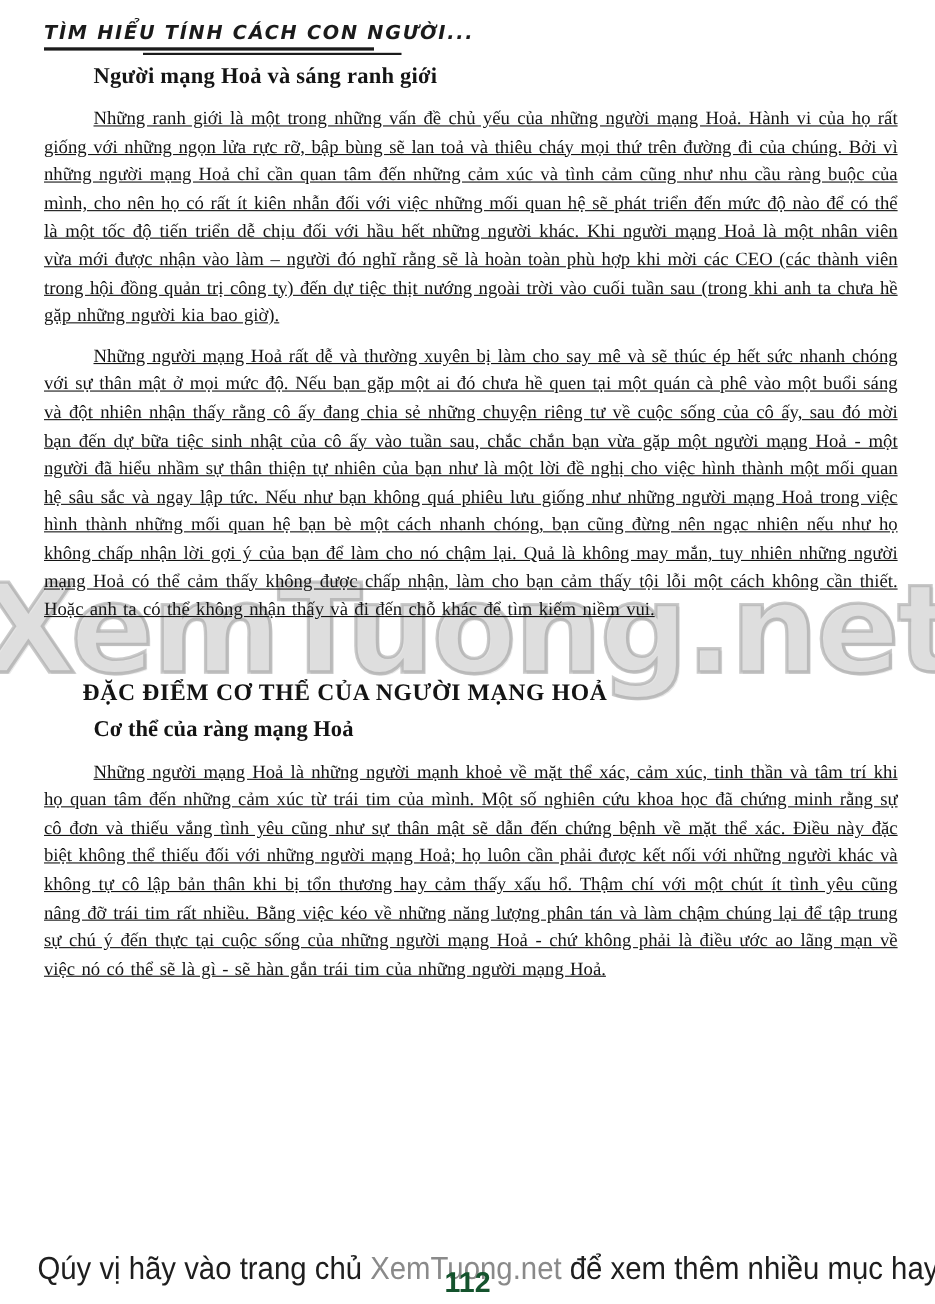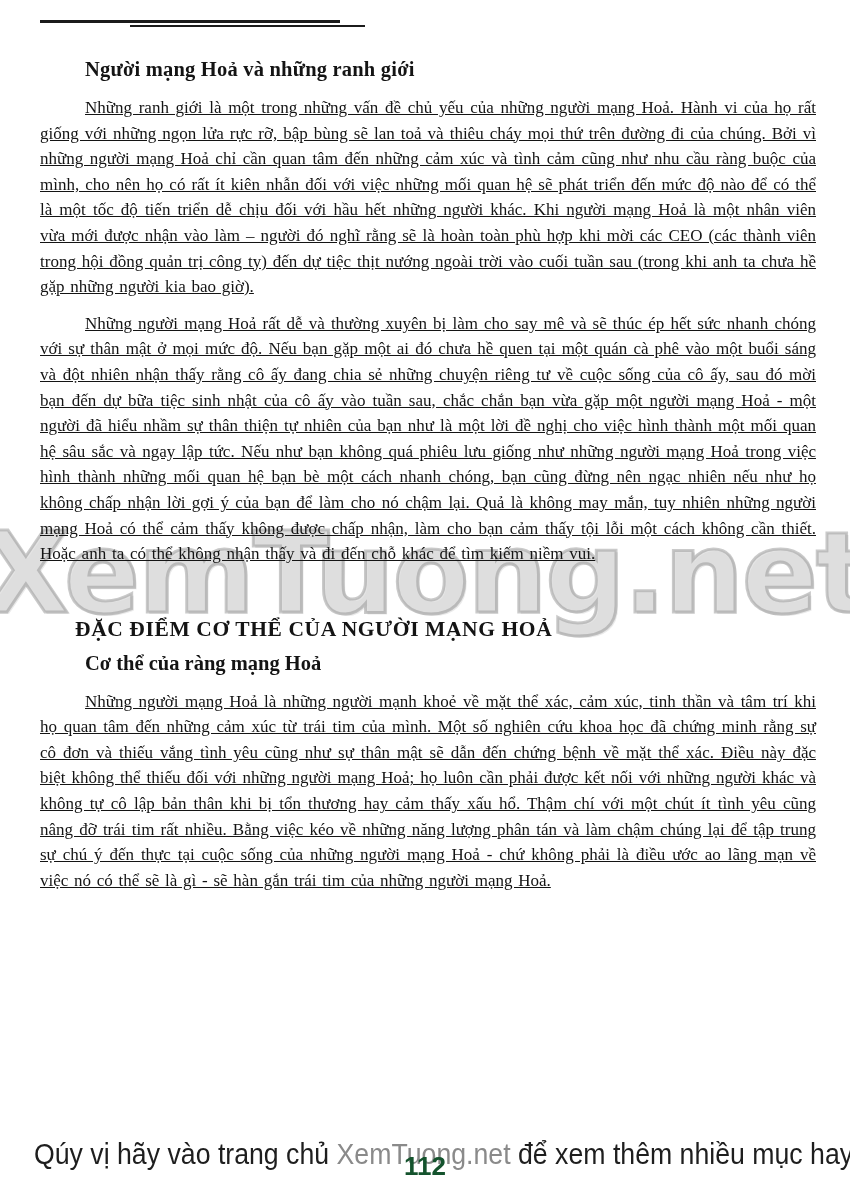--- a/index.html
+++ b/index.html
@@ -136,26 +136,27 @@
     font-size: 26px;
     color: #14532d;
   }
 </style>
 </head>
 <body>
 
 <div class="watermark">XemTuong.net</div>
 
 <div class="running-head">
+  <span class="rh-text">TÌM HIỂU TÍNH CÁCH CON NGƯỜI...</span>
   <div class="rh-rule-1"></div>
   <div class="rh-rule-2"></div>
 </div>
 
 <main class="text-column">
-  <h2 class="subchapter-title">Người mạng Hoả và những ranh giới</h2>
+  <h2 class="subchapter-title">Người mạng Hoả và sáng ranh giới</h2>
 
   <p class="body-par">Những ranh giới là một trong những vấn đề chủ yếu của những người mạng Hoả. Hành vi của họ rất giống với những ngọn lửa rực rỡ, bập bùng sẽ lan toả và thiêu cháy mọi thứ trên đường đi của chúng. Bởi vì những người mạng Hoả chỉ cần quan tâm đến những cảm xúc và tình cảm cũng như nhu cầu ràng buộc của mình, cho nên họ có rất ít kiên nhẫn đối với việc những mối quan hệ sẽ phát triển đến mức độ nào để có thể là một tốc độ tiến triển dễ chịu đối với hầu hết những người khác. Khi người mạng Hoả là một nhân viên vừa mới được nhận vào làm – người đó nghĩ rằng sẽ là hoàn toàn phù hợp khi mời các CEO (các thành viên trong hội đồng quản trị công ty) đến dự tiệc thịt nướng ngoài trời vào cuối tuần sau (trong khi anh ta chưa hề gặp những người kia bao giờ).</p>
 
   <p class="body-par last-before-section">Những người mạng Hoả rất dễ và thường xuyên bị làm cho say mê và sẽ thúc ép hết sức nhanh chóng với sự thân mật ở mọi mức độ. Nếu bạn gặp một ai đó chưa hề quen tại một quán cà phê vào một buổi sáng và đột nhiên nhận thấy rằng cô ấy đang chia sẻ những chuyện riêng tư về cuộc sống của cô ấy, sau đó mời bạn đến dự bữa tiệc sinh nhật của cô ấy vào tuần sau, chắc chắn bạn vừa gặp một người mạng Hoả - một người đã hiểu nhầm sự thân thiện tự nhiên của bạn như là một lời đề nghị cho việc hình thành một mối quan hệ sâu sắc và ngay lập tức. Nếu như bạn không quá phiêu lưu giống như những người mạng Hoả trong việc hình thành những mối quan hệ bạn bè một cách nhanh chóng, bạn cũng đừng nên ngạc nhiên nếu như họ không chấp nhận lời gợi ý của bạn để làm cho nó chậm lại. Quả là không may mắn, tuy nhiên những người mạng Hoả có thể cảm thấy không được chấp nhận, làm cho bạn cảm thấy tội lỗi một cách không cần thiết. Hoặc anh ta có thể không nhận thấy và đi đến chỗ khác để tìm kiếm niềm vui.</p>
 
   <h1 class="section-title">ĐẶC ĐIỂM CƠ THỂ CỦA NGƯỜI MẠNG HOẢ</h1>
 
   <h3 class="sub-section-title">Cơ thể của ràng mạng Hoả</h3>
 
   <p class="body-par">Những người mạng Hoả là những người mạnh khoẻ về mặt thể xác, cảm xúc, tinh thần và tâm trí khi họ quan tâm đến những cảm xúc từ trái tim của mình. Một số nghiên cứu khoa học đã chứng minh rằng sự cô đơn và thiếu vắng tình yêu cũng như sự thân mật sẽ dẫn đến chứng bệnh về mặt thể xác. Điều này đặc biệt không thể thiếu đối với những người mạng Hoả; họ luôn cần phải được kết nối với những người khác và không tự cô lập bản thân khi bị tổn thương hay cảm thấy xấu hổ. Thậm chí với một chút ít tình yêu cũng nâng đỡ trái tim rất nhiều. Bằng việc kéo về những năng lượng phân tán và làm chậm chúng lại để tập trung sự chú ý đến thực tại cuộc sống của những người mạng Hoả - chứ không phải là điều ước ao lãng mạn về việc nó có thể sẽ là gì - sẽ hàn gắn trái tim của những người mạng Hoả.</p>

